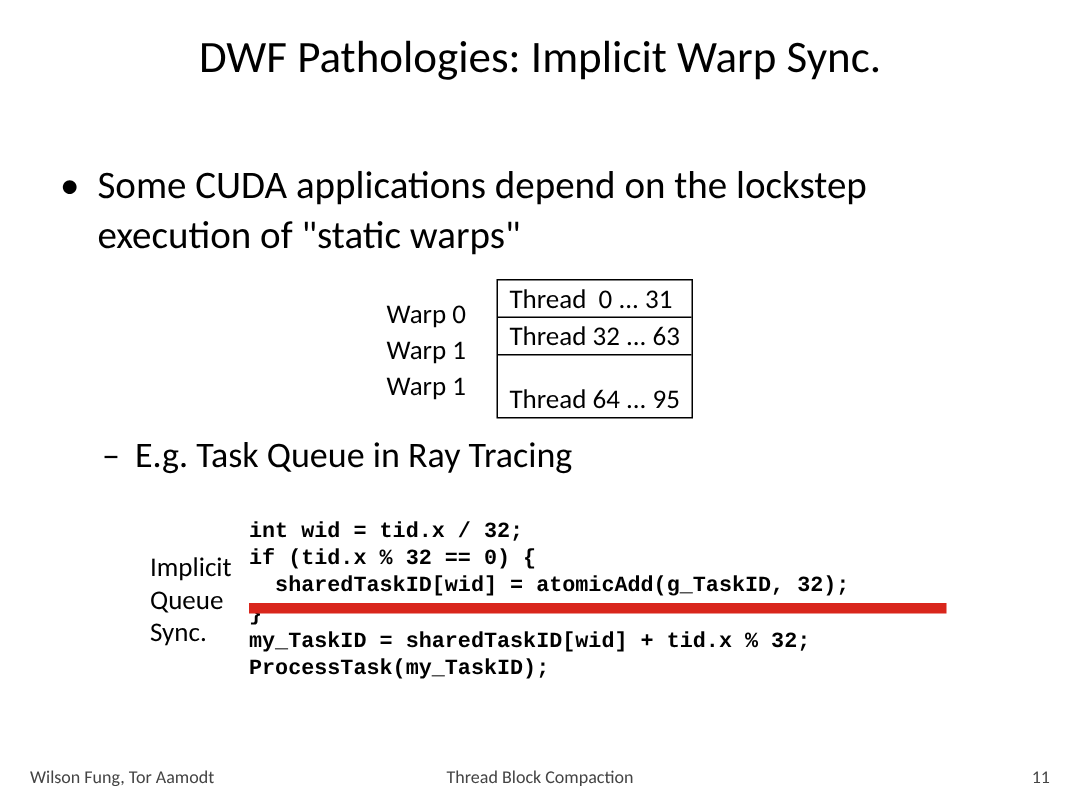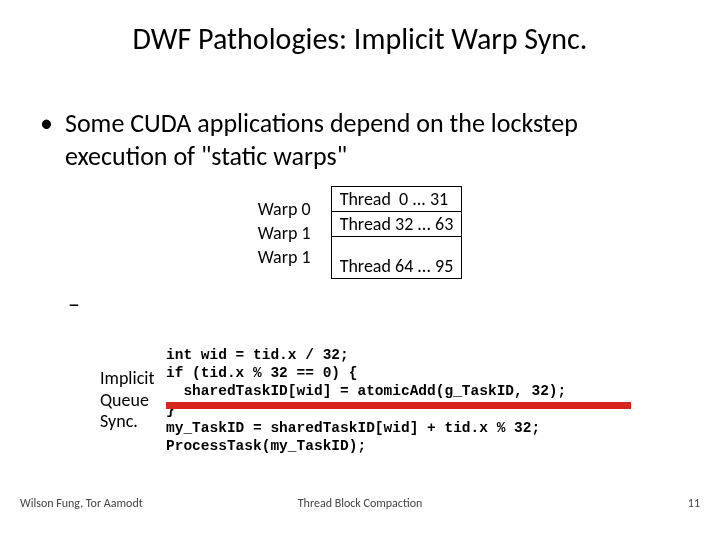--- a/index.html
+++ b/index.html
@@ -14,21 +14,21 @@
   .warp-labels div { line-height: 24px; }
   .thread-box { border: 1.5px solid #000; }
   .thread-row { border-bottom: 1.5px solid #000; font-size: 18px; padding: 0 8px; line-height: 24px; white-space: pre; }
   .thread-row:last-child { border-bottom: none; margin-top: 17px; }
   .sub-bullet { font-size: 24px; margin-left: 28px; margin-top: 8px; display: flex; }
   .sub-dash { margin-right: 10px; }
   .code-area { display: flex; margin-top: 10px; margin-left: 60px; position: relative; }
   .sync-label { font-size: 18px; line-height: 1.2; width: 66px; margin-top: 40px; }
   .code-block { font-family: "Courier New", monospace; font-size: 14.5px; font-weight: bold; white-space: pre; line-height: 1.25; position: relative; }
   .red-bar { position: absolute; left: 0; right: 0; height: 7px; background: #d9261c; top: 74px; width: 465px; }
-  .footer { position: absolute; bottom: 30px; left: 20px; right: 20px; display: flex; justify-content: space-between; font-size: 12px; color: #444; }
+  .footer { position: absolute; bottom: 14px; left: 20px; right: 20px; display: flex; justify-content: space-between; font-size: 12px; color: #444; }
   .footer-center { position: absolute; left: 0; right: 0; text-align: center; }
   .footer-right { margin-left: auto; }
 </style>
 </head>
 <body>
 
 <div class="slide">
 
   <h1 class="title">DWF Pathologies: Implicit Warp Sync.</h1>
 
@@ -47,20 +47,21 @@
       <div class="thread-box">
         <div class="thread-row">Thread  0 ... 31</div>
         <div class="thread-row">Thread 32 ... 63</div>
         <div class="thread-row">Thread 64 ... 95</div>
       </div>
     </div>
   </div>
 
   <div class="sub-bullet">
     <span class="sub-dash">–</span>
+    <span>E.g. Task Queue in Ray Tracing</span>
   </div>
 
   <div class="code-area">
     <div class="sync-label">
       <div>Implicit</div>
       <div>Queue</div>
       <div>Sync.</div>
     </div>
     <div class="code-block">
 <span>int wid = tid.x / 32;</span>

